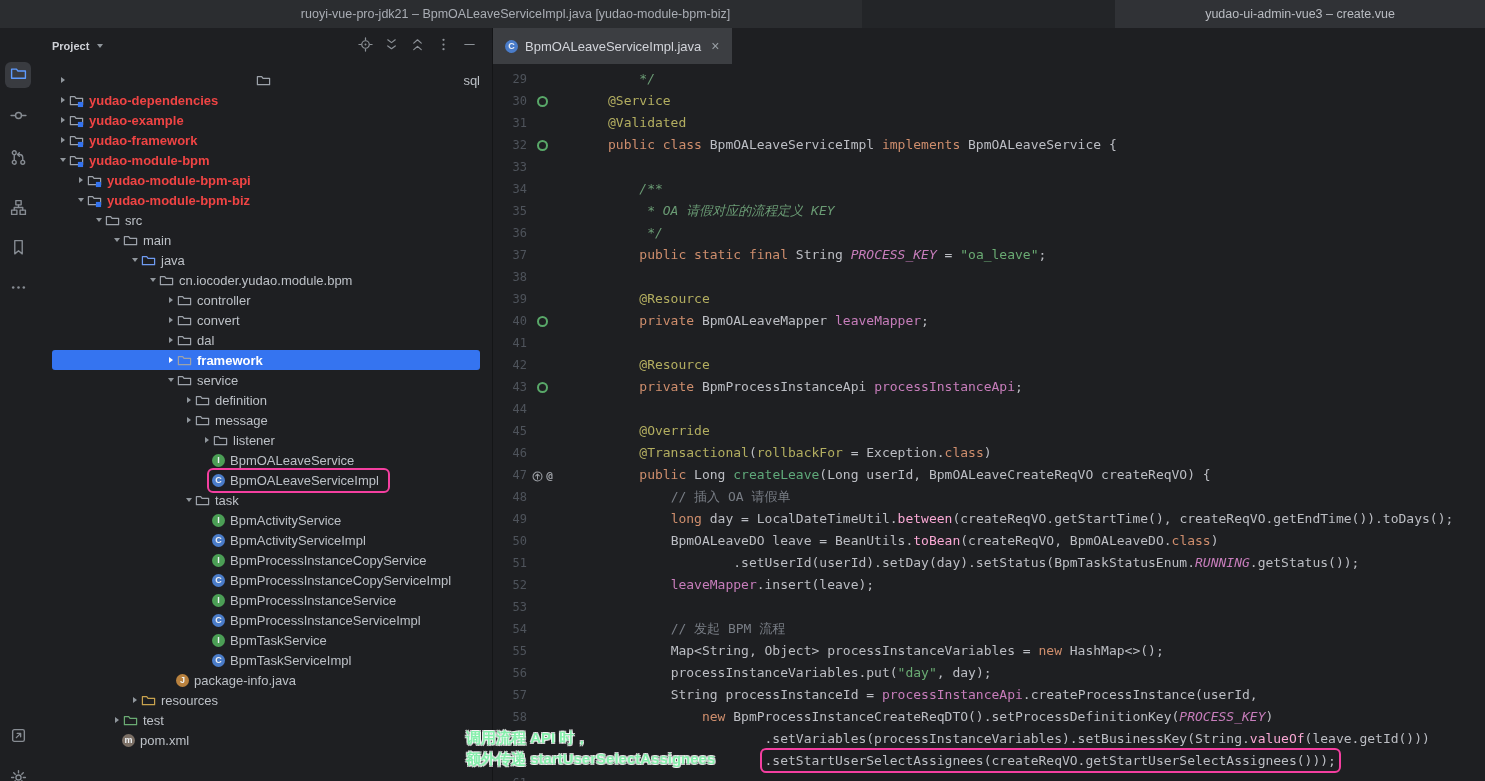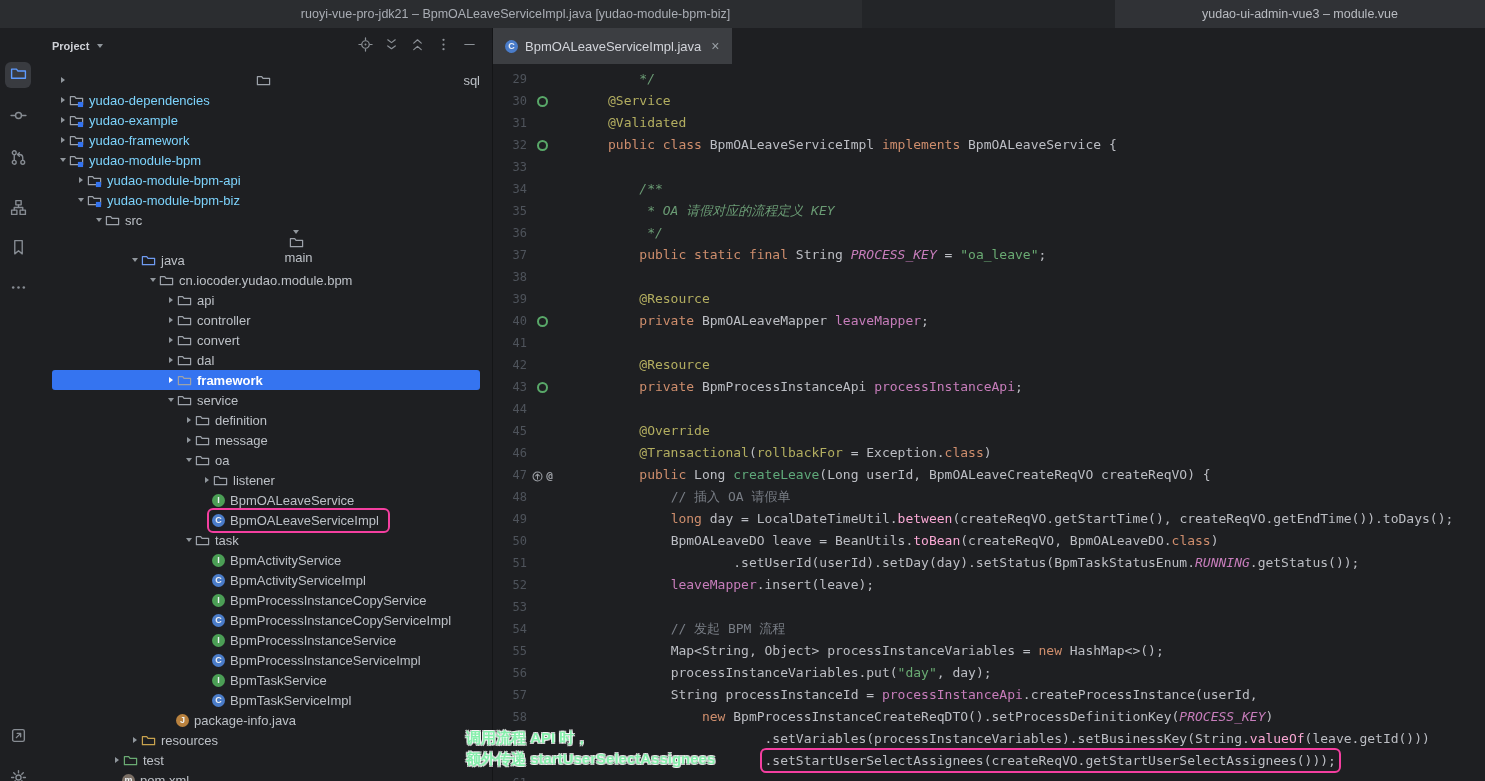--- a/index.html
+++ b/index.html
@@ -36,21 +36,21 @@
   .chev.d::before{content:'';border-top:4px solid #90969c;border-left:3.5px solid transparent;border-right:3.5px solid transparent;}
   .selected .chev.r::before{border-left-color:#fff;}
   .tree-ic{width:16px;height:16px;flex:none;display:flex;align-items:center;justify-content:center;color:#9da2aa;position:relative;}
   .tree-ic svg{width:15px;height:15px;}
   .tree-ic.src{color:#6f9bf2;} .tree-ic.tst{color:#6aab73;} .tree-ic.res{color:#c8a24e;}
   .ci{width:13px;height:13px;border-radius:50%;display:flex;align-items:center;justify-content:center;
       font:700 9px "Liberation Sans",sans-serif;color:#eef1f4;}
   .ci.cls{background:#4a7cc9;} .ci.itf{background:#4b9e55;} .ci.jav{background:#b9823f;} .ci.mvn{background:#7b6f65;}
   .lbl{margin-left:5px;font-size:13px;color:#bcc0c6;}
   .row.selected .lbl{color:#fff;font-weight:600;}
-  .lbl.bold{font-weight:400;color:#7dd3fc;}
+  .lbl.bold{font-weight:700;color:#ef4444;}
   .pinkbox{display:inline-flex;align-items:center;outline:2px solid #f43fa0;outline-offset:3px;border-radius:1px;}
   
   .editor{position:absolute;top:28px;left:492px;right:0;bottom:0;background:#1e1f22;border-left:1px solid #141517;}
   .tabbar{position:absolute;top:0;left:0;right:0;height:36px;display:flex;background:#1e1f22;}
   .tab{display:flex;align-items:center;gap:7px;padding:0 12px;background:#3c3e42;color:#d2d4da;font-size:13px;}
   .tab .close{color:#9aa0a6;font-size:14px;line-height:1;margin-left:3px;}
   .code{position:absolute;top:36px;left:0;right:0;bottom:0;padding-top:4px;overflow:hidden;}
   .cl{height:22px;display:flex;align-items:center;}
   .ln{width:34px;flex:none;text-align:right;color:#4e535b;font:12px "DejaVu Sans Mono",monospace;}
   .gut{width:30px;flex:none;display:flex;align-items:center;justify-content:center;gap:2px;}
@@ -70,21 +70,21 @@
 </head>
 <body>
 
 <div class="screen">
 
   <div class="titlebar">
     <div class="tb-seg tb-left"></div>
     <div class="tb-seg tb-mid"></div>
     <div class="tb-seg tb-right"></div>
     <div class="tb-title tb-title-l">ruoyi-vue-pro-jdk21 – BpmOALeaveServiceImpl.java [yudao-module-bpm-biz]</div>
-    <div class="tb-title tb-title-r">yudao-ui-admin-vue3 – module.vue</div>
+    <div class="tb-title tb-title-r">yudao-ui-admin-vue3 – create.vue</div>
   </div>
 
   <div class="activitybar" id="activitybar">
       <div class="ab-btn active" style="top: 34px;">
         <span><svg viewBox="0 0 16 16" fill="none" stroke="currentColor" stroke-width="1.3" stroke-linecap="round" stroke-linejoin="round">
             <path d="M1.5 12.5v-8.6h4.6l1.4 1.8h7v6.8z"></path>
           </svg></span>
       </div>
       <div class="ab-btn" style="top: 76px;">
         <span><svg viewBox="0 0 16 16" fill="none" stroke="currentColor" stroke-width="1.3" stroke-linecap="round" stroke-linejoin="round">
@@ -244,21 +244,21 @@
         </div>
         <div class="row" style="padding-left: 42px;">
           <span class="chev d"></span>
           <span class="tree-ic">
             <svg viewBox="0 0 16 16" fill="none" stroke="currentColor" stroke-width="1.3" stroke-linecap="round" stroke-linejoin="round">
               <path d="M1.5 12.5v-8.6h4.6l1.4 1.8h7v6.8z"></path>
             </svg>
           </span>
           <span class="lbl">src</span>
         </div>
-        <div class="row" style="padding-left: 60px; flex-direction: column;">
+        <div class="row" style="padding-left: 60px;">
           <span class="chev d"></span>
           <span class="tree-ic">
             <svg viewBox="0 0 16 16" fill="none" stroke="currentColor" stroke-width="1.3" stroke-linecap="round" stroke-linejoin="round">
               <path d="M1.5 12.5v-8.6h4.6l1.4 1.8h7v6.8z"></path>
             </svg>
           </span>
           <span class="lbl">main</span>
         </div>
         <div class="row" style="padding-left: 78px;">
           <span class="chev d"></span>
@@ -278,59 +278,50 @@
           </span>
           <span class="lbl">cn.iocoder.yudao.module.bpm</span>
         </div>
         <div class="row" style="padding-left: 114px;">
           <span class="chev r"></span>
           <span class="tree-ic">
             <svg viewBox="0 0 16 16" fill="none" stroke="currentColor" stroke-width="1.3" stroke-linecap="round" stroke-linejoin="round">
               <path d="M1.5 12.5v-8.6h4.6l1.4 1.8h7v6.8z"></path>
             </svg>
           </span>
-          <span class="lbl">api</span>
+          <span class="lbl">controller</span>
         </div>
         <div class="row" style="padding-left: 114px;">
           <span class="chev r"></span>
           <span class="tree-ic">
             <svg viewBox="0 0 16 16" fill="none" stroke="currentColor" stroke-width="1.3" stroke-linecap="round" stroke-linejoin="round">
               <path d="M1.5 12.5v-8.6h4.6l1.4 1.8h7v6.8z"></path>
             </svg>
           </span>
-          <span class="lbl">controller</span>
+          <span class="lbl">convert</span>
         </div>
         <div class="row" style="padding-left: 114px;">
           <span class="chev r"></span>
           <span class="tree-ic">
             <svg viewBox="0 0 16 16" fill="none" stroke="currentColor" stroke-width="1.3" stroke-linecap="round" stroke-linejoin="round">
               <path d="M1.5 12.5v-8.6h4.6l1.4 1.8h7v6.8z"></path>
             </svg>
           </span>
-          <span class="lbl">convert</span>
+          <span class="lbl">dal</span>
+        </div>
+        <div class="row selected" style="padding-left: 114px;">
+          <span class="chev r"></span>
+          <span class="tree-ic">
+            <svg viewBox="0 0 16 16" fill="none" stroke="currentColor" stroke-width="1.3" stroke-linecap="round" stroke-linejoin="round">
+              <path d="M1.5 12.5v-8.6h4.6l1.4 1.8h7v6.8z"></path>
+            </svg>
+          </span>
+          <span class="lbl">framework</span>
         </div>
         <div class="row" style="padding-left: 114px;">
-          <span class="chev r"></span>
-          <span class="tree-ic">
-            <svg viewBox="0 0 16 16" fill="none" stroke="currentColor" stroke-width="1.3" stroke-linecap="round" stroke-linejoin="round">
-              <path d="M1.5 12.5v-8.6h4.6l1.4 1.8h7v6.8z"></path>
-            </svg>
-          </span>
-          <span class="lbl">dal</span>
-        </div>
-        <div class="row selected" style="padding-left: 114px;">
-          <span class="chev r"></span>
-          <span class="tree-ic">
-            <svg viewBox="0 0 16 16" fill="none" stroke="currentColor" stroke-width="1.3" stroke-linecap="round" stroke-linejoin="round">
-              <path d="M1.5 12.5v-8.6h4.6l1.4 1.8h7v6.8z"></path>
-            </svg>
-          </span>
-          <span class="lbl">framework</span>
-        </div>
-        <div class="row" style="padding-left: 114px;">
           <span class="chev d"></span>
           <span class="tree-ic">
             <svg viewBox="0 0 16 16" fill="none" stroke="currentColor" stroke-width="1.3" stroke-linecap="round" stroke-linejoin="round">
               <path d="M1.5 12.5v-8.6h4.6l1.4 1.8h7v6.8z"></path>
             </svg>
           </span>
           <span class="lbl">service</span>
         </div>
         <div class="row" style="padding-left: 132px;">
           <span class="chev r"></span>
@@ -342,29 +333,20 @@
           <span class="lbl">definition</span>
         </div>
         <div class="row" style="padding-left: 132px;">
           <span class="chev r"></span>
           <span class="tree-ic">
             <svg viewBox="0 0 16 16" fill="none" stroke="currentColor" stroke-width="1.3" stroke-linecap="round" stroke-linejoin="round">
               <path d="M1.5 12.5v-8.6h4.6l1.4 1.8h7v6.8z"></path>
             </svg>
           </span>
           <span class="lbl">message</span>
-        </div>
-        <div class="row" style="padding-left: 132px;">
-          <span class="chev d"></span>
-          <span class="tree-ic">
-            <svg viewBox="0 0 16 16" fill="none" stroke="currentColor" stroke-width="1.3" stroke-linecap="round" stroke-linejoin="round">
-              <path d="M1.5 12.5v-8.6h4.6l1.4 1.8h7v6.8z"></path>
-            </svg>
-          </span>
-          <span class="lbl">oa</span>
         </div>
         <div class="row" style="padding-left: 150px;">
           <span class="chev r"></span>
           <span class="tree-ic">
             <svg viewBox="0 0 16 16" fill="none" stroke="currentColor" stroke-width="1.3" stroke-linecap="round" stroke-linejoin="round">
               <path d="M1.5 12.5v-8.6h4.6l1.4 1.8h7v6.8z"></path>
             </svg>
           </span>
           <span class="lbl">listener</span>
         </div>

